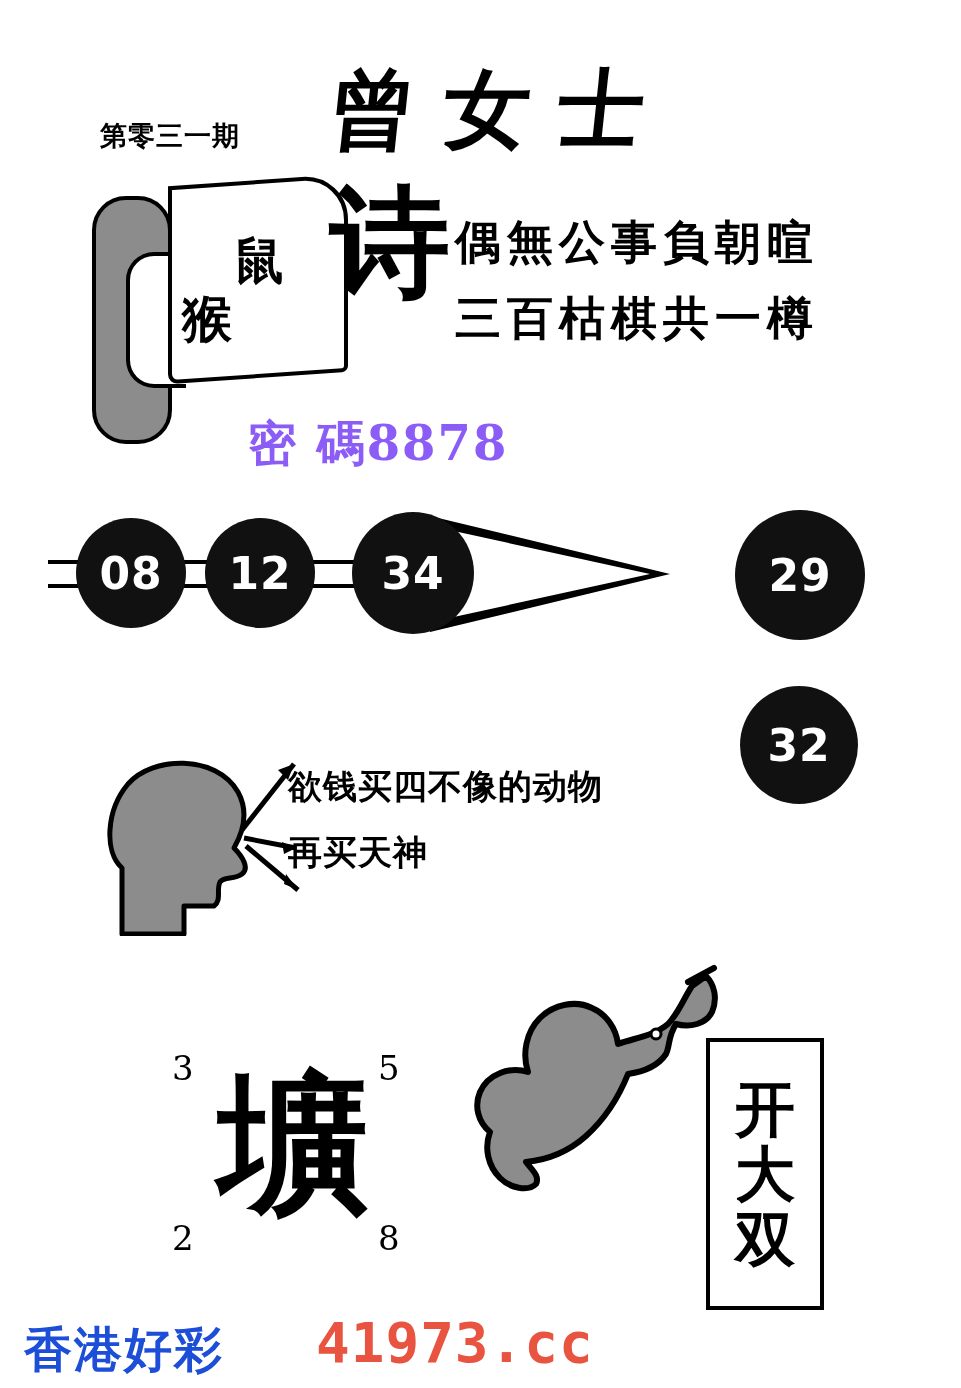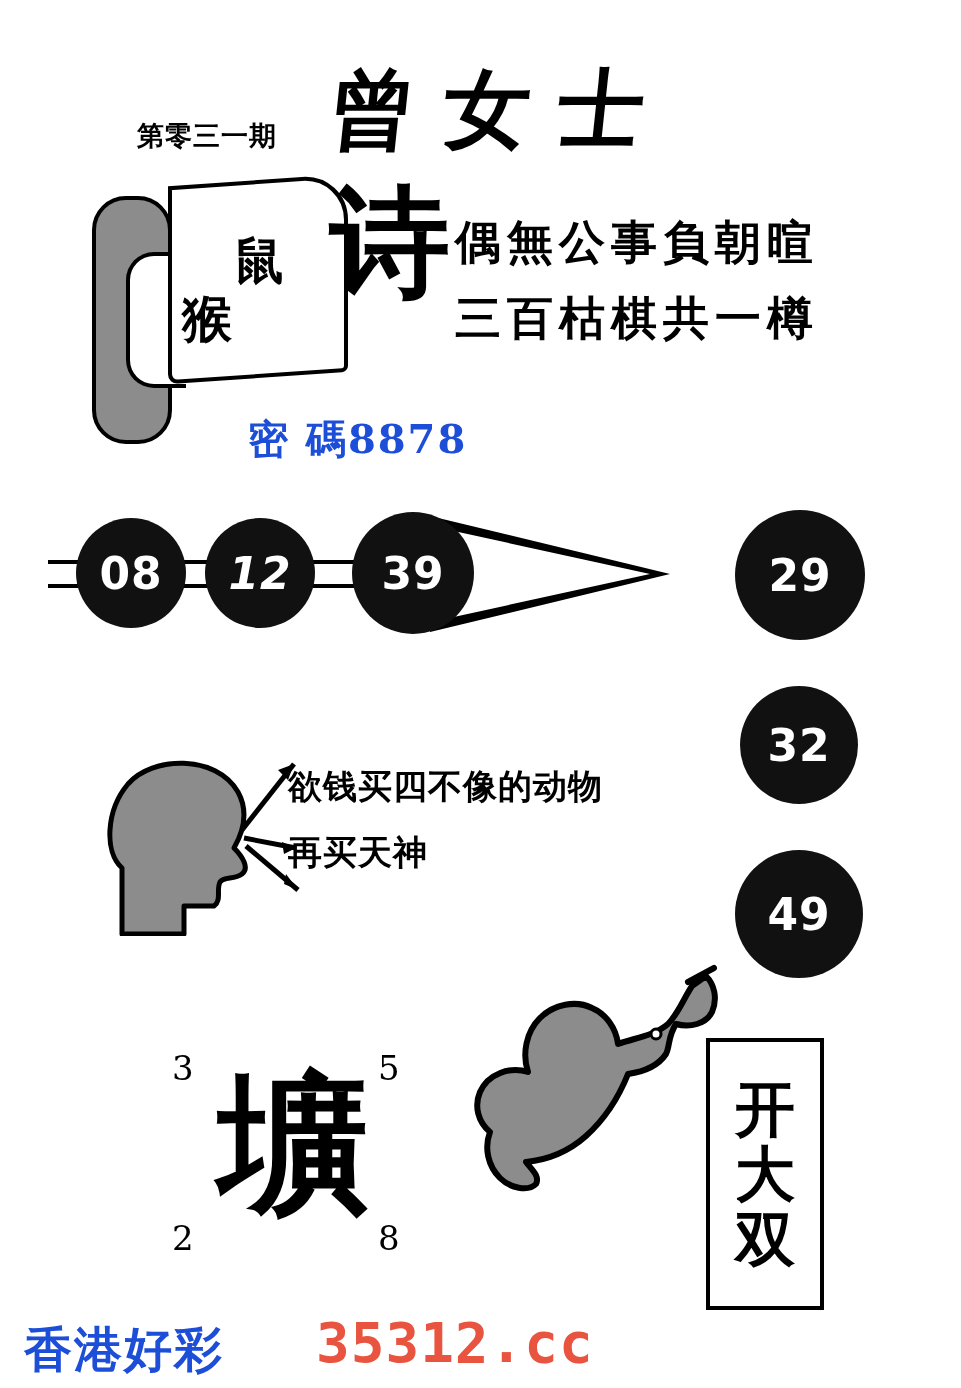--- a/index.html
+++ b/index.html
@@ -22,21 +22,20 @@
   .issue-label {
     position: absolute;
     left: 100px;
     top: 118px;
     font-family: "DejaVu Serif", serif;
     font-size: 27px;
     font-weight: 700;
     letter-spacing: 1px;
     color: #000;
     white-space: nowrap;
-    margin-left: 37px;
   }
   .brand-title {
     position: absolute;
     left: 330px;
     top: 52px;
     font-family: "DejaVu Serif", serif;
     font-size: 86px;
     font-weight: 700;
     letter-spacing: 28px;
     color: #000;
@@ -130,24 +129,24 @@
     white-space: nowrap;
   }
   .poem-line.l1 { top: 212px; }
   .poem-line.l2 { top: 288px; }
 
   .password {
     position: absolute;
     left: 248px;
     top: 412px;
     font-family: "DejaVu Serif", serif;
-    font-size: 40px;
+    font-size: 48px;
     font-weight: 700;
     letter-spacing: 2px;
-    color: #1d4ed8;
+    color: #8b5cf6;
     white-space: nowrap;
   }
 
   
   .arrow-shaft {
     position: absolute;
     left: 48px;
     top: 560px;
     width: 440px;
     height: 28px;
@@ -183,21 +182,21 @@
     color: #ffffff;
     font-family: "DejaVu Sans", sans-serif;
     font-size: 44px;
     font-weight: 700;
     display: flex;
     align-items: center;
     justify-content: center;
     letter-spacing: 1px;
   }
   .ball.b1 { left: 76px;  top: 518px; width: 110px; height: 110px; }
-  .ball.b2 { left: 205px; top: 518px; width: 110px; height: 110px; font-style: italic; }
+  .ball.b2 { left: 205px; top: 518px; width: 110px; height: 110px; }
   .ball.b3 { left: 352px; top: 512px; width: 122px; height: 122px; }
   .ball.b4 { left: 735px; top: 510px; width: 130px; height: 130px; }
   .ball.b5 { left: 740px; top: 686px; width: 118px; height: 118px; }
   .ball.b6 { left: 735px; top: 850px; width: 128px; height: 128px; }
 
   
   .head-figure {
     position: absolute;
     left: 92px;
     top: 748px;
@@ -323,25 +322,24 @@
   <div class="poem-line l2">三百枯棋共一樽</div>
 
   <div class="password">密 碼8878</div>
 
   <div class="arrow-shaft"></div>
   <div class="arrow-head"></div>
   <div class="arrow-head-inner"></div>
 
   <div class="ball b1">08</div>
   <div class="ball b2">12</div>
-  <div class="ball b3">39</div>
+  <div class="ball b3">34</div>
 
   <div class="ball b4">29</div>
   <div class="ball b5">32</div>
-  <div class="ball b6">49</div>
 
   <div class="head-figure">
     <svg width="178" height="188" viewBox="0 0 178 188">
       <path d="M36 36 C60 8, 124 6, 146 44 C158 66, 150 86, 142 100
                C150 108, 158 120, 150 126 C142 132, 132 128, 128 134
                C124 142, 130 152, 122 158 L92 158 L92 186 L30 186
                L30 120 C12 104, 14 62, 36 36 Z" fill="#8c8c8c" stroke="#000" stroke-width="5" stroke-linejoin="round"></path>
     </svg>
   </div>
 
@@ -380,15 +378,15 @@
     </svg>
   </div>
 
   <div class="sign">
     <span>开</span>
     <span>大</span>
     <span>双</span>
   </div>
 
   <div class="footer-left">香港好彩</div>
-  <div class="footer-right">35312.cc</div>
+  <div class="footer-right">41973.cc</div>
 
 </div>
 
 </body></html>

